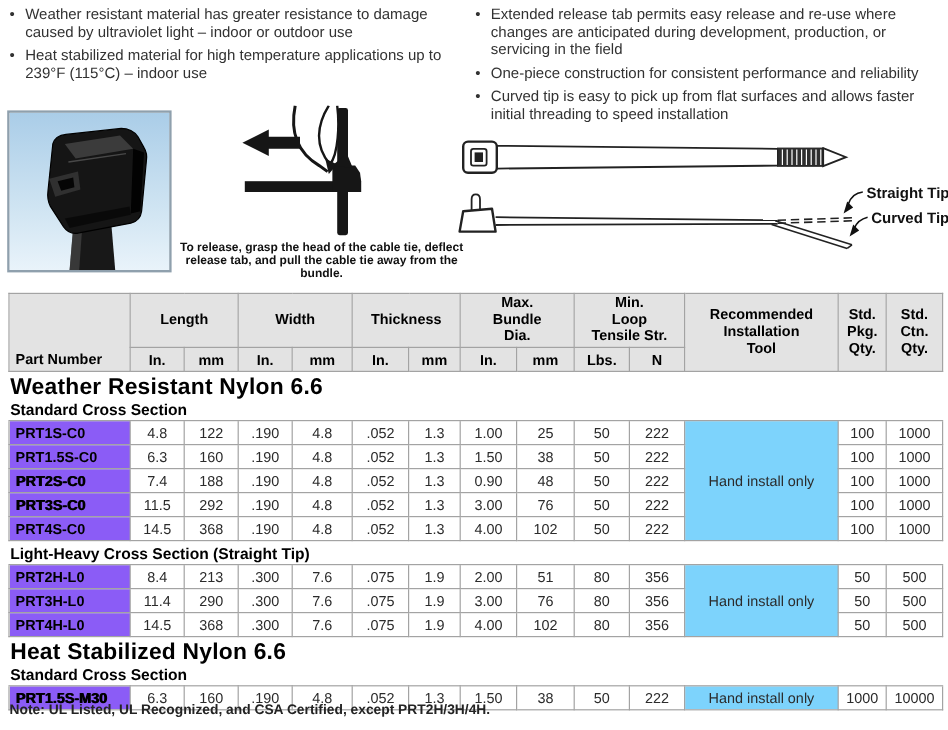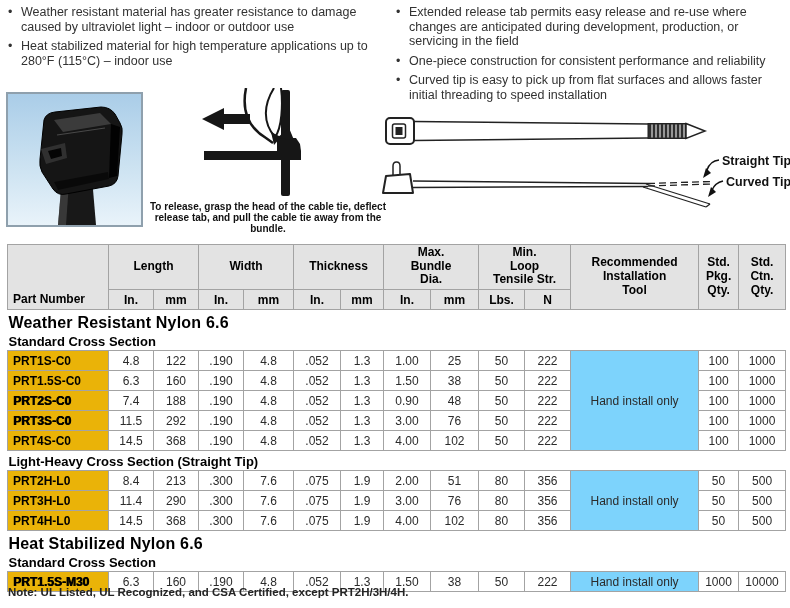--- a/index.html
+++ b/index.html
@@ -29,44 +29,44 @@
   
   .tbl-wrap{position:absolute;left:7px;top:244px;width:778px;}
   table{border-collapse:collapse;table-layout:fixed;width:778px;}
   th,td{border:1px solid #a3a3a3;padding:0;font-size:12px;overflow:hidden;}
   thead th{background:#e3e3e3;color:#000;font-weight:bold;text-align:center;}
   th.part-h{text-align:left;vertical-align:bottom;padding:0 0 3px 5px;margin-left:20px;}
   th.grp{vertical-align:bottom;padding-bottom:1px;height:43px;}
   th.pre{white-space:pre-line;line-height:1.15;vertical-align:middle;}
   th.unit{height:19px;}
   td.part{
-    background:#eab308;text-align:left;padding-left:5px;
+    background:#8b5cf6;text-align:left;padding-left:5px;
     font-weight:bold;color:#000;height:19px;line-height:18px;white-space:nowrap;
   }
   td.part.xb{text-shadow:0.7px 0 0 #000;}
   td.num{text-align:center;color:#2b2b2b;height:19px;line-height:18px;background:#fff;}
   td.tool{text-align:center;color:#2b2b2b;background:#7dd3fc;}
   td.band{border-left:none;border-right:none;background:#fff;padding:2px 0 1px 1px;}
-  .sec-title{font-size:16px;font-weight:bold;color:#000;line-height:21px;letter-spacing:0.2px;}
+  .sec-title{font-size:19px;font-weight:bold;color:#000;line-height:21px;letter-spacing:0.2px;}
   .sec-sub{font-size:13px;font-weight:bold;color:#000;line-height:15px;padding-top:1px;}
   
   .note{position:absolute;left:8px;top:586px;font-size:11.5px;color:#242424;font-weight:bold;}
   svg text{font-family:"Liberation Sans", sans-serif;}
 </style>
 </head>
 <body>
 
 <div class="features left">
   <div class="bullet">
     <span class="dot">•</span>
     <span>Weather resistant material has greater resistance to damage caused by ultraviolet light – indoor or outdoor use</span>
   </div>
   <div class="bullet">
     <span class="dot">•</span>
-    <span>Heat stabilized material for high temperature applications up to 280°F (115°C) – indoor use</span>
+    <span>Heat stabilized material for high temperature applications up to 239°F (115°C) – indoor use</span>
   </div>
 </div>
 <div class="features right">
   <div class="bullet">
     <span class="dot">•</span>
     <span>Extended release tab permits easy release and re-use where changes are anticipated during development, production, or servicing in the field</span>
   </div>
   <div class="bullet">
     <span class="dot">•</span>
     <span>One-piece construction for consistent performance and reliability</span>

